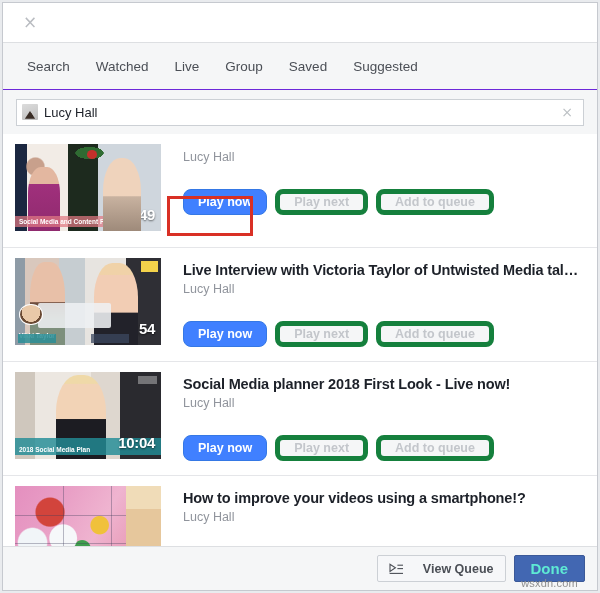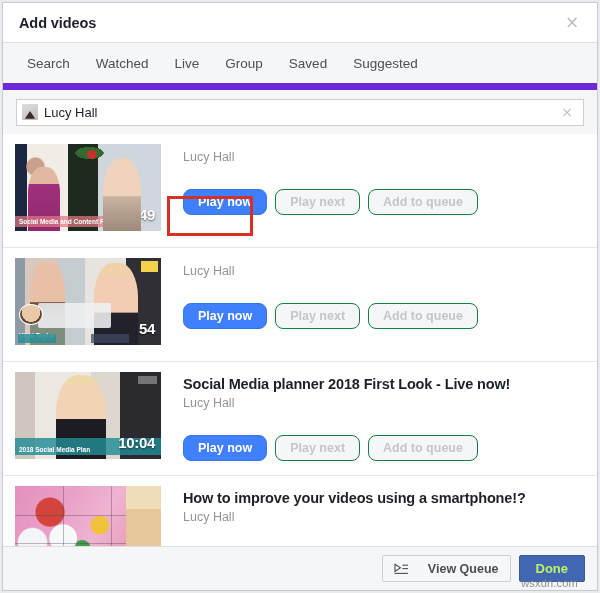--- a/index.html
+++ b/index.html
@@ -45,21 +45,21 @@
     font-size: 17px;
     line-height: 1;
     cursor: pointer;
     font-family: "DejaVu Sans", sans-serif;
   }
 
   
   .tabbar {
     flex: 0 0 47px;
     background: #f5f6f7;
-    border-bottom: 7px solid #6d28d9;
+    border-bottom: 1px solid #6d28d9;
     display: flex;
     align-items: stretch;
     padding-left: 11px;
   }
   .tab {
     position: relative;
     display: flex;
     align-items: center;
     padding: 0 13px;
     font-size: 13.5px;
@@ -366,21 +366,21 @@
     cursor: pointer;
     white-space: nowrap;
   }
   .btn-primary {
     background: #4080ff;
     border: 1px solid #3578e5;
     color: #ffffff;
   }
   .btn-disabled {
     background: #f5f6f7;
-    border: 1px solid #15803d;
+    border: 5px solid #15803d;
     color: #c3c6cb;
     margin-left: 8px;
     cursor: default;
   }
   .highlight-box {
     position: absolute;
     border: 3px solid #d93025;
     pointer-events: none;
   }
 
@@ -407,46 +407,45 @@
     cursor: pointer;
     background: #f6f7f9;
     border: 1px solid #ccd0d5;
     color: #4b4f56;
   }
   .btn-done {
     height: 27px;
     display: inline-flex;
     align-items: center;
     padding: 0 16px;
-    font-size: 13px;
+    font-size: 15px;
     font-weight: bold;
     border-radius: 2px;
     cursor: pointer;
     background: #4267b2;
     border: 1px solid #3b5998;
-    color: #bef264;
+    color: #5eead4;
   }
   .queue-icon { display: block; }
 
   .watermark {
     position: absolute;
     right: 19px; bottom: 1px;
     font-size: 11px;
     color: #8e8e8e;
     font-family: "Liberation Sans", sans-serif;
     letter-spacing: .2px;
   }
 </style>
 </head>
 <body>
 
 <div class="dialog">
 
   <div class="titlebar">
-    <div class="dialog-title">Add videos</div>
     <div class="close-x">×</div>
   </div>
 
   <div class="tabbar">
     <div class="tab">Search</div>
     <div class="tab">Watched</div>
     <div class="tab">Live</div>
     <div class="tab">Group</div>
     <div class="tab">Saved</div>
     <div class="tab">Suggested</div>
@@ -484,20 +483,21 @@
       <div class="thumb t2">
         <div class="badge"></div>
         <div class="bubble"></div>
         <div class="avatar-sm"></div>
         <div class="namebar"></div>
         <div class="namebar2"></div>
         <div class="caption">Vikki Taylor</div>
         <div class="dur">1:05:54</div>
       </div>
       <div class="meta">
+        <div class="vid-title">Live Interview with Victoria Taylor of Untwisted Media talki…</div>
         <div class="vid-page">Lucy Hall</div>
         <div class="btnrow">
           <div class="btn btn-primary">Play now</div>
           <div class="btn btn-disabled">Play next</div>
           <div class="btn btn-disabled">Add to queue</div>
         </div>
       </div>
     </div>
 
     <div class="row">

